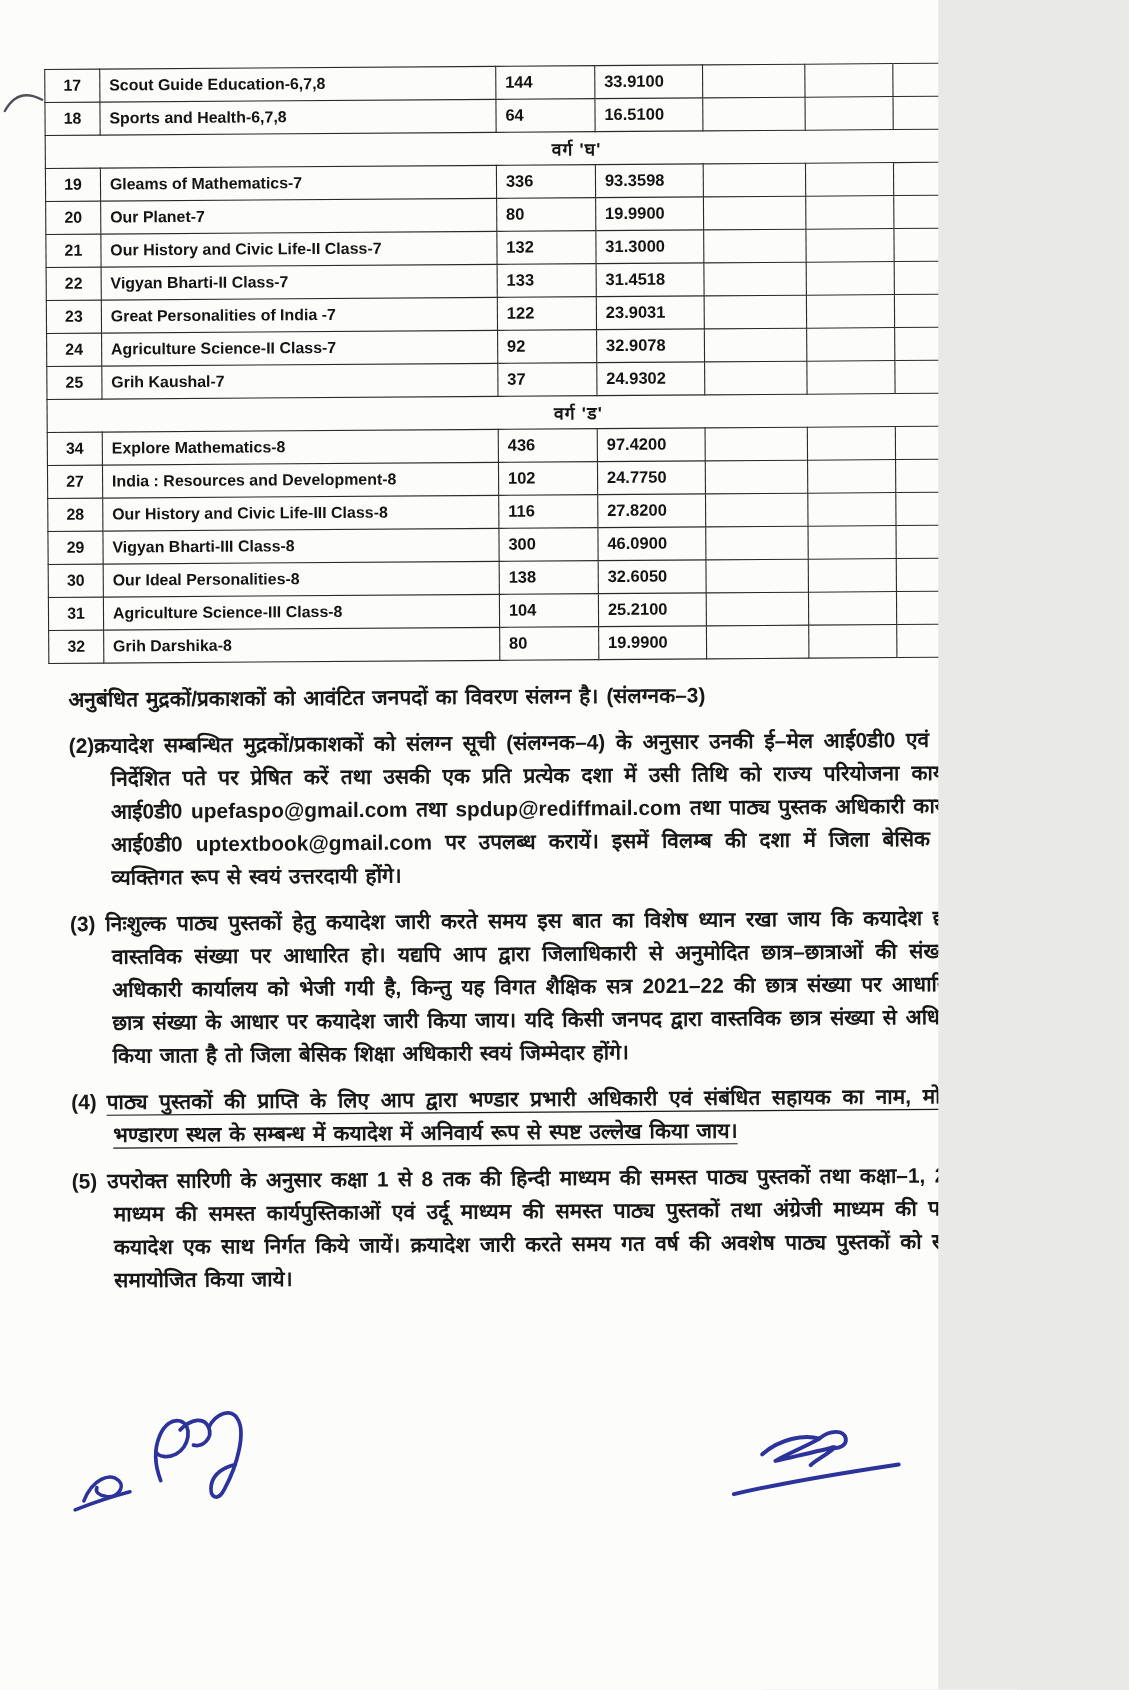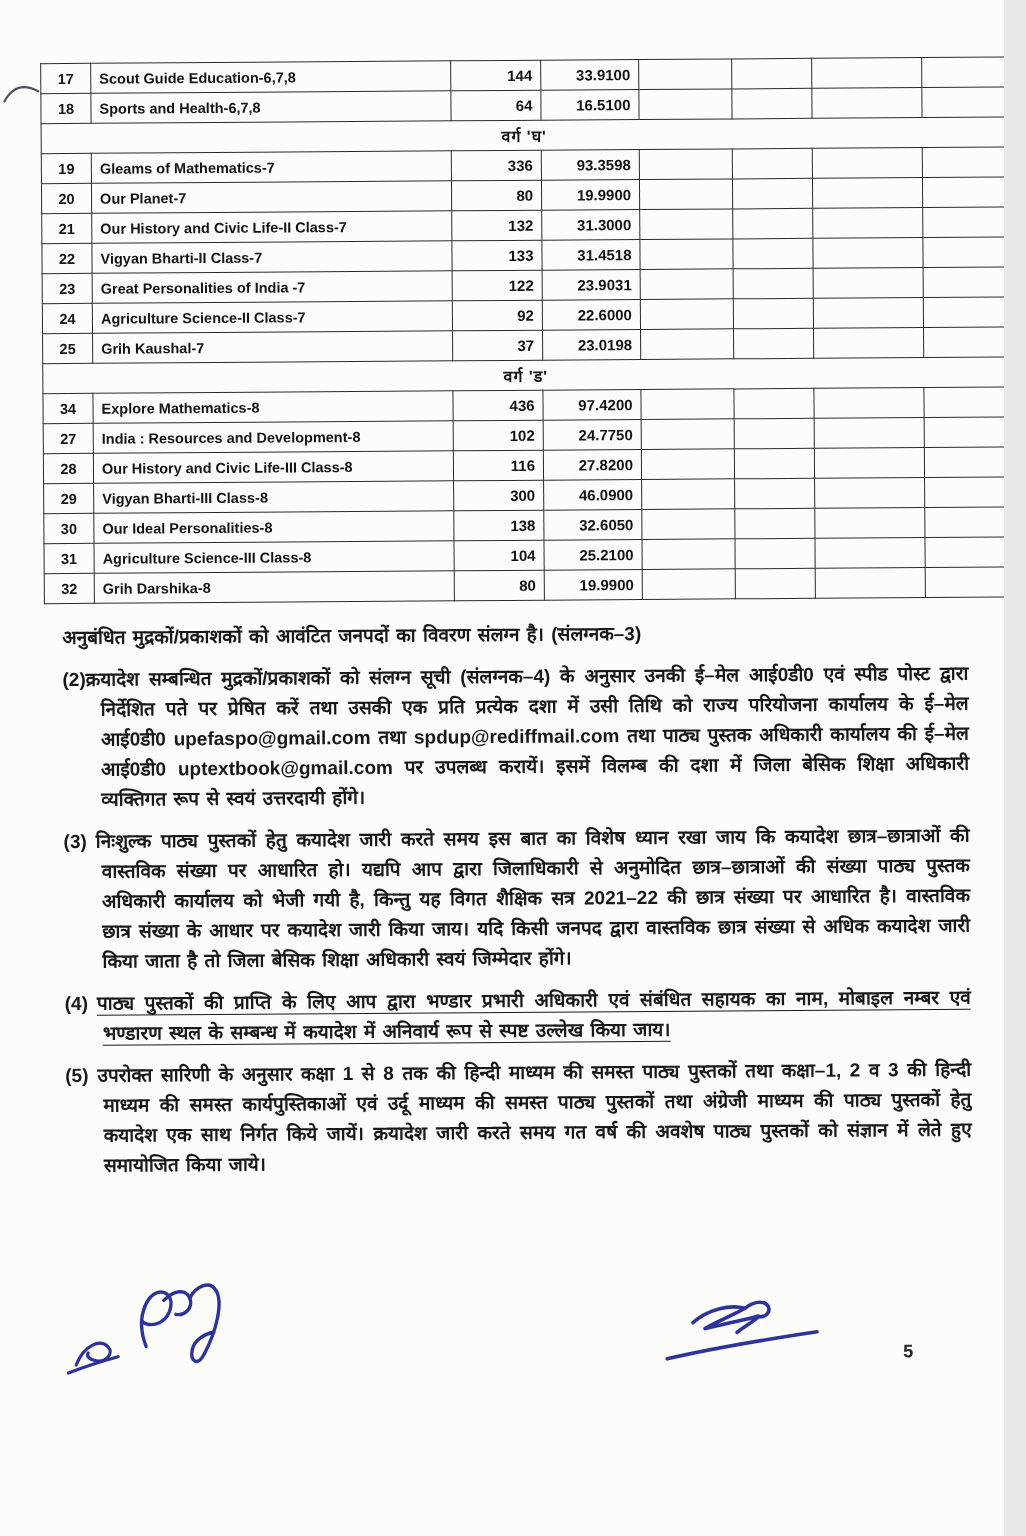--- a/index.html
+++ b/index.html
@@ -3,43 +3,43 @@
 <meta charset="utf-8">
 <style>
   * { margin:0; padding:0; box-sizing:border-box; }
   html,body { width:1026px; height:1536px; }
   body {
     background:#e9e9e7;
     font-family:"Liberation Sans","DejaVu Sans",sans-serif;
     color:#1c1c1c;
   }
   .page {
-    position:relative; width:1004px; height:1536px;
+    position:relative; width:853px; height:1536px;
     background:#fcfcfa; overflow:hidden;
   }
   .scan {
     position:absolute; inset:0;
     transform:rotate(-0.4deg); transform-origin:50% 40%;
   }
 
   
   table.booklist {
     position:absolute; left:44px; top:60px; width:966px;
     border-collapse:collapse; table-layout:fixed;
     font-size:14.5px; font-weight:700; color:#141414;
   }
   table.booklist td {
     border:1.4px solid #2a2a2a;
     height:30px; padding:2px 8px; vertical-align:middle;
     white-space:nowrap; overflow:hidden;
   }
   td.c-sn    { text-align:center; padding:2px 2px; }
   td.c-title { text-align:left; }
-  td.c-pages { text-align:right; font-size:15px; }
-  td.c-price { text-align:right; font-size:15px; }
+  td.c-pages { text-align:left; font-size:15px; }
+  td.c-price { text-align:left; font-size:15px; }
   td.c-empty { }
   td.band {
     text-align:center; height:38px; font-weight:600; font-size:16px;
     letter-spacing:1px;
   }
   col.w-sn{width:50px;} col.w-title{width:360px;} col.w-pages{width:90px;}
   col.w-price{width:98px;} col.w-e1{width:93px;} col.w-e2{width:80px;}
   col.w-e3{width:110px;} col.w-e4{width:85px;}
 
   
@@ -158,31 +158,31 @@
             <td class="c-price">23.9031</td>
             <td class="c-empty"></td>
             <td class="c-empty"></td>
             <td class="c-empty"></td>
             <td class="c-empty"></td>
           </tr>
           <tr>
             <td class="c-sn">24</td>
             <td class="c-title">Agriculture Science-II Class-7</td>
             <td class="c-pages">92</td>
-            <td class="c-price">22.6000</td>
+            <td class="c-price">32.9078</td>
             <td class="c-empty"></td>
             <td class="c-empty"></td>
             <td class="c-empty"></td>
             <td class="c-empty"></td>
           </tr>
           <tr>
             <td class="c-sn">25</td>
             <td class="c-title">Grih Kaushal-7</td>
             <td class="c-pages">37</td>
-            <td class="c-price">23.0198</td>
+            <td class="c-price">24.9302</td>
             <td class="c-empty"></td>
             <td class="c-empty"></td>
             <td class="c-empty"></td>
             <td class="c-empty"></td>
           </tr>
           <tr>
             <td colspan="8" class="band">वर्ग 'ड'</td>
           </tr>
           <tr>
             <td class="c-sn">34</td>

